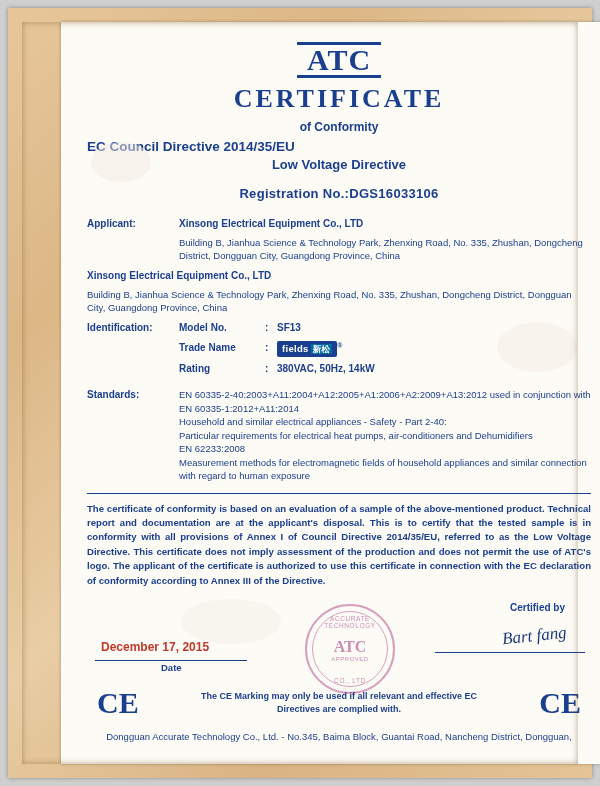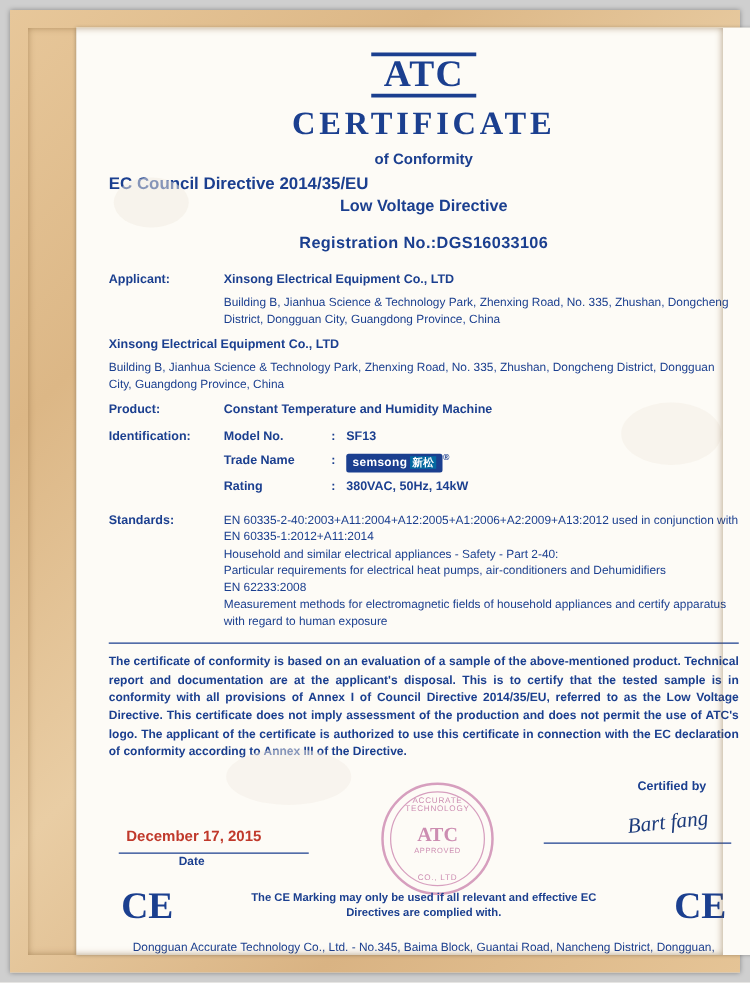--- a/index.html
+++ b/index.html
@@ -229,21 +229,21 @@
   }
   .date-line {
     position: absolute;
     left: 8px;
     top: 62px;
     width: 152px;
     border-bottom: 1px solid #1b3f8f;
   }
   .date-label {
     position: absolute;
-    left: 56px;
+    left: 74px;
     top: 64px;
     color: #1b3f8f;
     font-size: 9.5px;
     font-weight: bold;
   }
   .stamp {
     position: absolute;
     left: 218px;
     top: 6px;
     width: 86px;
@@ -365,62 +365,56 @@
         </div>
       </div>
 
       <div class="row">
         <div class="value">
           <div class="strong">Xinsong Electrical Equipment Co., LTD</div>
           <div class="addr">Building B, Jianhua Science &amp; Technology Park, Zhenxing Road, No. 335, Zhushan, Dongcheng District, Dongguan City, Guangdong Province, China</div>
         </div>
       </div>
 
-      <div class="row">
-        <div class="label">Product:</div>
-        <div class="value">
-          <div class="strong">Constant Temperature and Humidity Machine</div>
-        </div>
-      </div>
 
       <div class="row">
         <div class="label">Identification:</div>
         <div class="value">
           <table class="ident-table">
             <tbody>
                 <tr>
               <td class="ident-key">Model No.</td>
               <td class="ident-colon">:</td>
               <td class="ident-val">SF13</td>
             </tr>
             <tr>
               <td class="ident-key">Trade Name</td>
               <td class="ident-colon">:</td>
               <td class="ident-val">
-                <span class="brand-box"><span>semsong</span><span class="brand-cn">新松</span></span><span class="reg-mark">®</span>
+                <span class="brand-box"><span>fields</span><span class="brand-cn">新松</span></span><span class="reg-mark">®</span>
               </td>
             </tr>
             <tr>
               <td class="ident-key">Rating</td>
               <td class="ident-colon">:</td>
               <td class="ident-val">380VAC, 50Hz, 14kW</td>
             </tr>
           </tbody>
             </table>
         </div>
       </div>
 
       <div class="row">
         <div class="label">Standards:</div>
         <div class="value">
           <div class="std-line">EN 60335-2-40:2003+A11:2004+A12:2005+A1:2006+A2:2009+A13:2012 used in conjunction with EN 60335-1:2012+A11:2014</div>
           <div class="std-line">Household and similar electrical appliances - Safety - Part 2-40:</div>
           <div class="std-line">Particular requirements for electrical heat pumps, air-conditioners and Dehumidifiers</div>
           <div class="std-line">EN 62233:2008</div>
-          <div class="std-line">Measurement methods for electromagnetic fields of household appliances and certify apparatus with regard to human exposure</div>
+          <div class="std-line">Measurement methods for electromagnetic fields of household appliances and similar connection with regard to human exposure</div>
         </div>
       </div>
 
     </div>
 
     <hr class="divider">
 
     <div class="para">The certificate of conformity is based on an evaluation of a sample of the above-mentioned product. Technical report and documentation are at the applicant's disposal. This is to certify that the tested sample is in conformity with all provisions of Annex I of Council Directive 2014/35/EU, referred to as the Low Voltage Directive. This certificate does not imply assessment of the production and does not permit the use of ATC's logo. The applicant of the certificate is authorized to use this certificate in connection with the EC declaration of conformity according to Annex III of the Directive.</div>
 
     <div class="sign-area">

